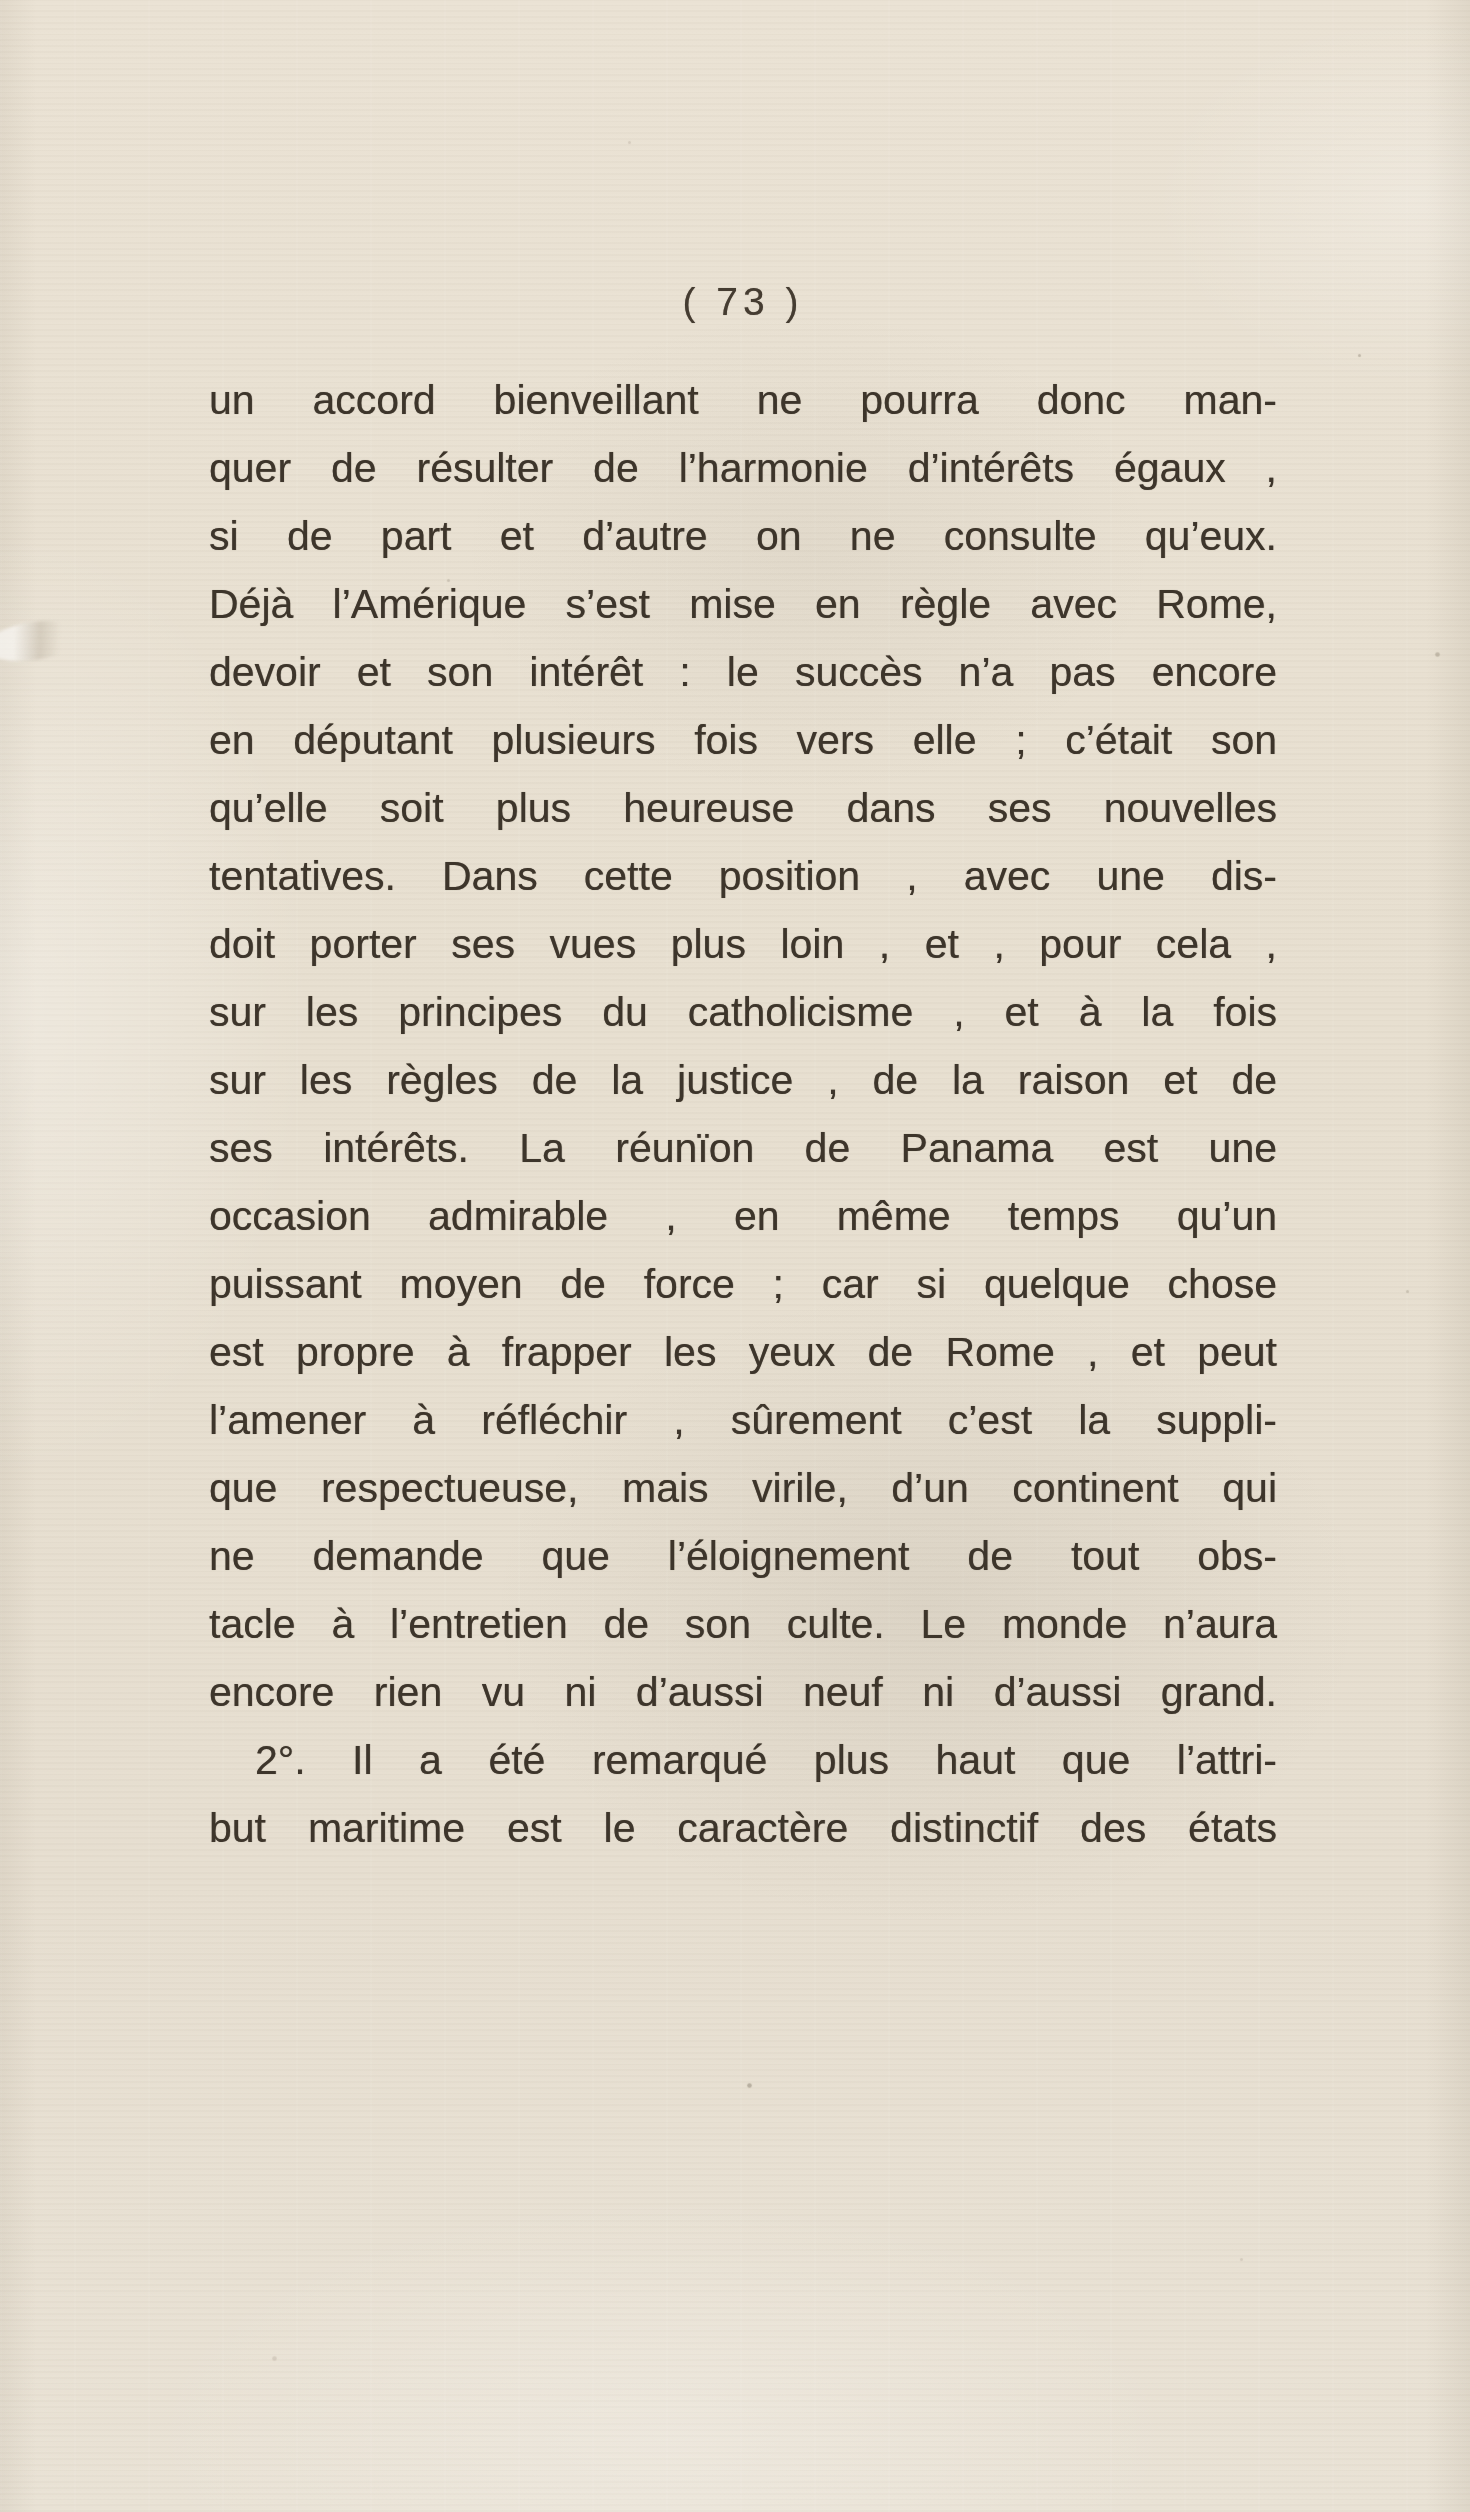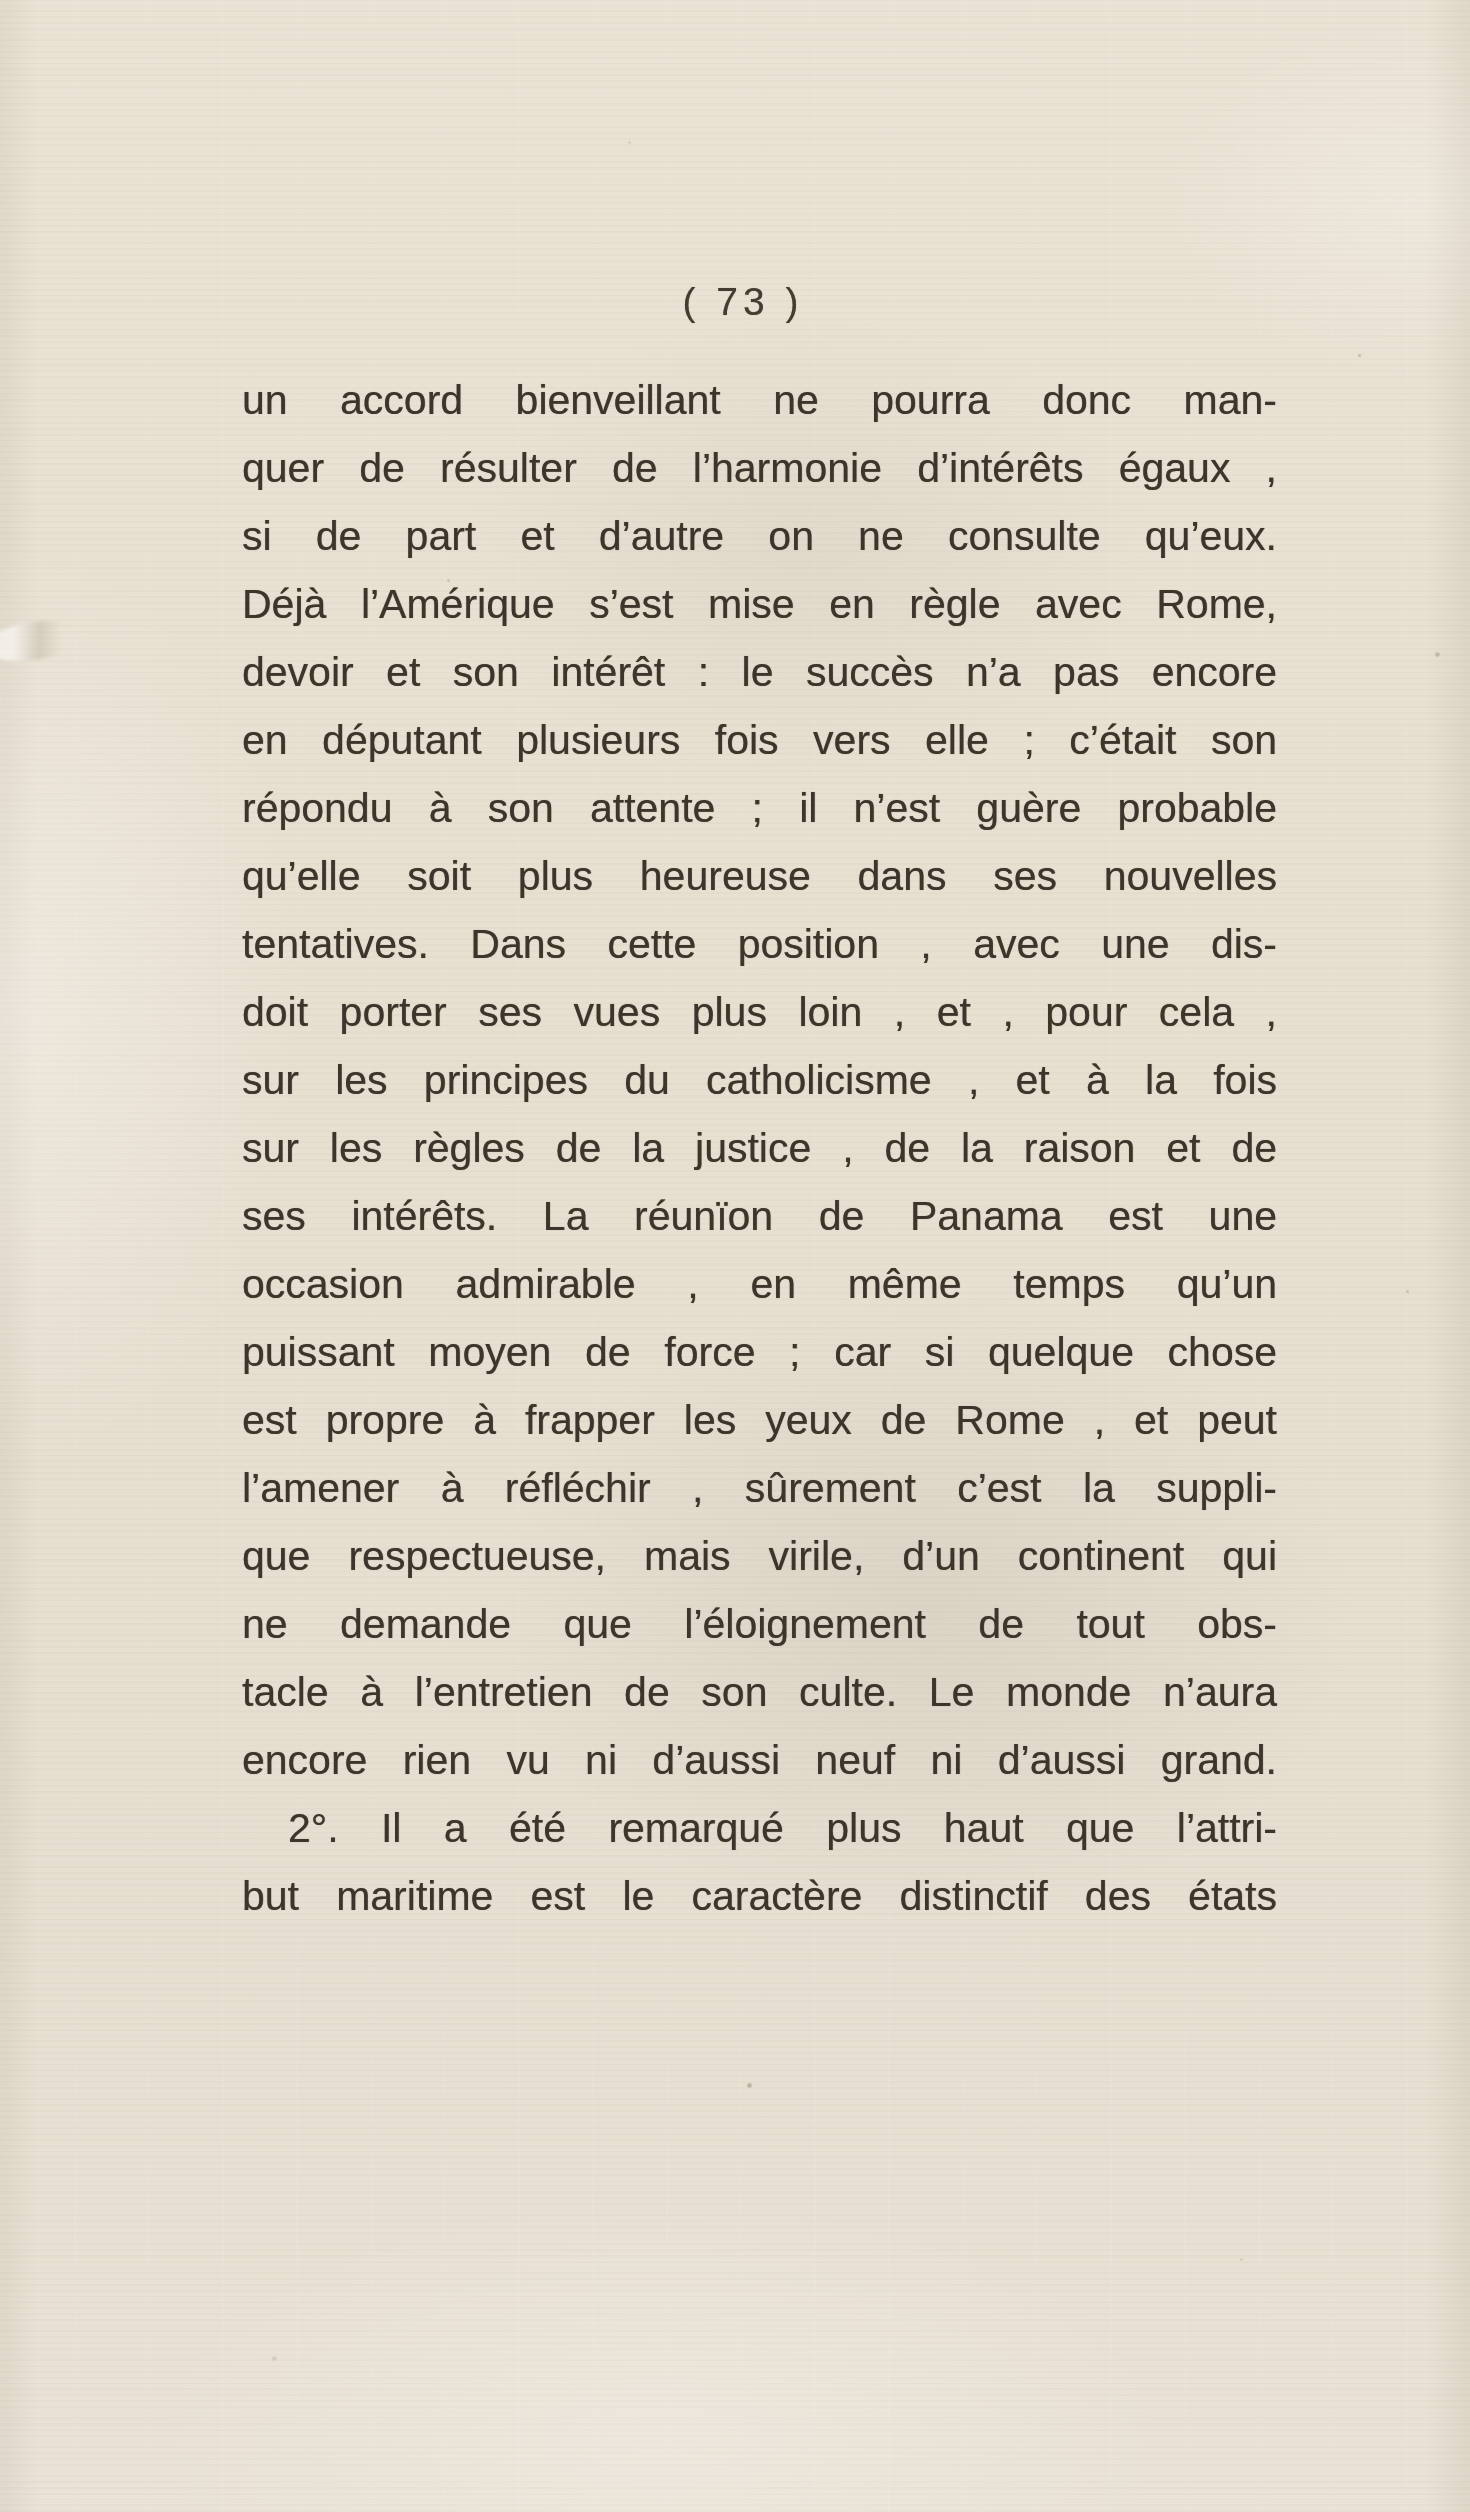--- a/index.html
+++ b/index.html
@@ -51,40 +51,39 @@
   .body-text{
     position:absolute;left:209px;top:366px;width:1068px;
     font-size:41px;line-height:68px;color:#3d352b;
     text-shadow:0 0 0.8px rgba(62,53,43,0.55), 0.4px 0.4px 0 rgba(62,53,43,0.22);
     word-spacing:1.7px;
   }
   .line{
     text-align:justify;
     text-align-last:justify;
     text-justify:inter-word;
-    height:68px;white-space:nowrap;margin-left:33px;
+    height:68px;white-space:nowrap;
   }
   .line.indent{padding-left:46px;}
 </style>
 </head>
 <body>
 
 <div class="page">
   <div class="crease"></div>
 
   <div class="header">( 73 )</div>
 
   <div class="body-text">
     <div class="line">un accord bienveillant ne pourra donc man-</div>
     <div class="line">quer de résulter de l’harmonie d’intérêts égaux ,</div>
     <div class="line">si de part et d’autre on ne consulte qu’eux.</div>
     <div class="line">Déjà l’Amérique s’est mise en règle avec Rome,</div>
     <div class="line">devoir et son intérêt : le succès n’a pas encore</div>
     <div class="line">en députant plusieurs fois vers elle ; c’était son</div>
-    <div class="line">répondu à son attente ; il n’est guère probable</div>
     <div class="line">qu’elle soit plus heureuse dans ses nouvelles</div>
     <div class="line">tentatives. Dans cette position , avec une dis-</div>
     <div class="line">doit porter ses vues plus loin , et , pour cela ,</div>
     <div class="line">sur les principes du catholicisme , et à la fois</div>
     <div class="line">sur les règles de la justice , de la raison et de</div>
     <div class="line">ses intérêts. La réunïon de Panama est une</div>
     <div class="line">occasion admirable , en même temps qu’un</div>
     <div class="line">puissant moyen de force ; car si quelque chose</div>
     <div class="line">est propre à frapper les yeux de Rome , et peut</div>
     <div class="line">l’amener à réfléchir , sûrement c’est la suppli-</div>

